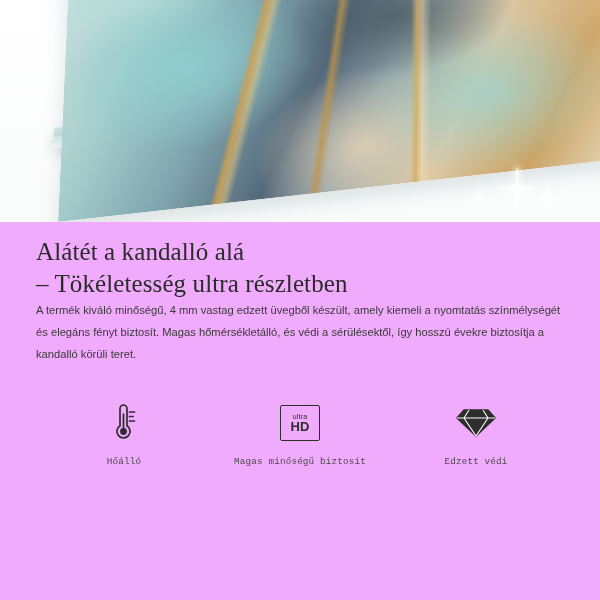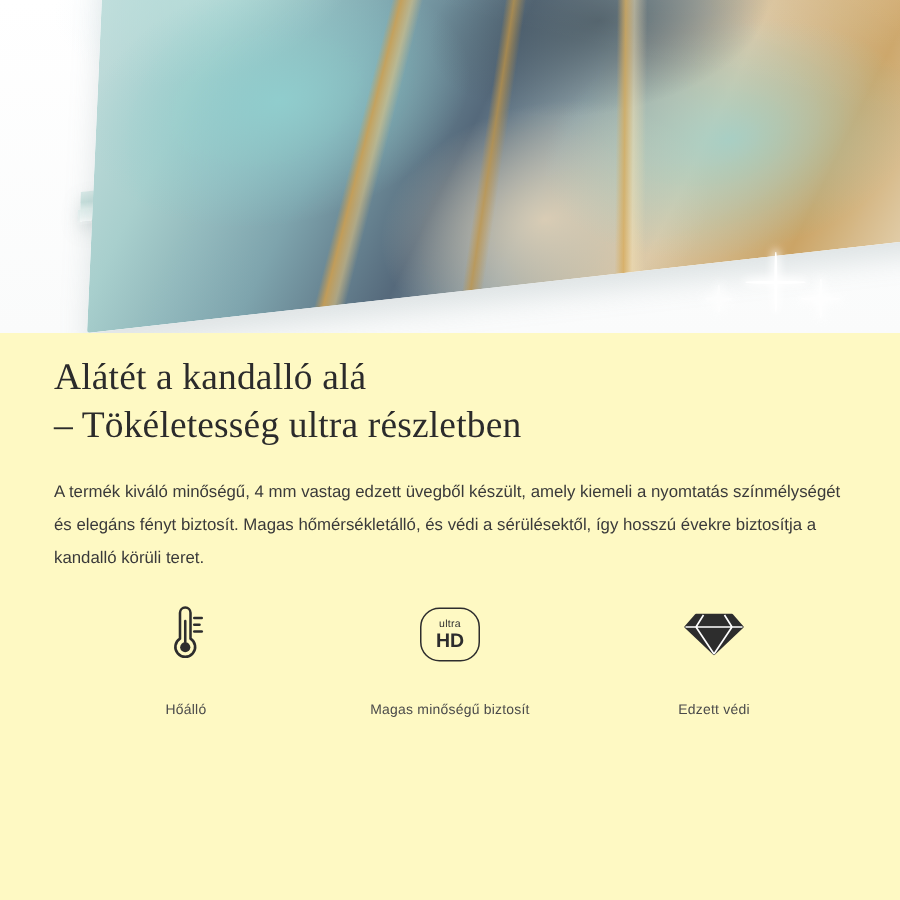--- a/index.html
+++ b/index.html
@@ -10,21 +10,21 @@
     width: 600px;
     height: 600px;
     background: #ffffff;
     font-family: "Liberation Sans", sans-serif;
     overflow: hidden;
   }
   .page {
     position: relative;
     width: 600px;
     height: 600px;
-    background: #fef9c3;
+    background: #f0abfc;
     overflow: hidden;
   }
 
   
   .hero {
     position: relative;
     width: 600px;
     height: 222px;
     background: #fbfbfb;
     overflow: hidden;
@@ -138,21 +138,21 @@
     font-family: "Liberation Serif", serif;
     font-size: 25px;
     line-height: 1.28;
     color: #2b2b2b;
     font-weight: 400;
     margin: 14px 0 0 0;
     letter-spacing: 0.1px;
   }
   .headline .line2 { display: block; }
   .body-copy {
-    margin-top: 18px;
+    margin-top: 0;
     font-size: 11.2px;
     line-height: 1.95;
     color: #3a3a3a;
     max-width: 528px;
   }
 
   
   .features {
     position: absolute;
     left: 36px;
@@ -168,30 +168,31 @@
     align-items: center;
     text-align: center;
   }
   .feature-icon {
     height: 46px;
     display: flex;
     align-items: center;
     justify-content: center;
   }
   .feature-label {
-    margin-top: 22px;
+    margin-top: 10px;
     font-size: 9.3px;
     color: #4a4a4a;
     letter-spacing: .15px;
+    font-family: Liberation Mono, monospace;
   }
   .ultra-hd {
     width: 38px;
     height: 34px;
     border: 1.6px solid #2d2d2d;
-    border-radius: 13px;
+    border-radius: 2px;
     display: flex;
     flex-direction: column;
     align-items: center;
     justify-content: center;
     line-height: 1.05;
   }
   .ultra-hd .u1 { font-size: 7px; color: #2d2d2d; letter-spacing: .2px; }
   .ultra-hd .u2 { font-size: 13px; font-weight: bold; color: #2d2d2d; }
 </style>
 </head>

